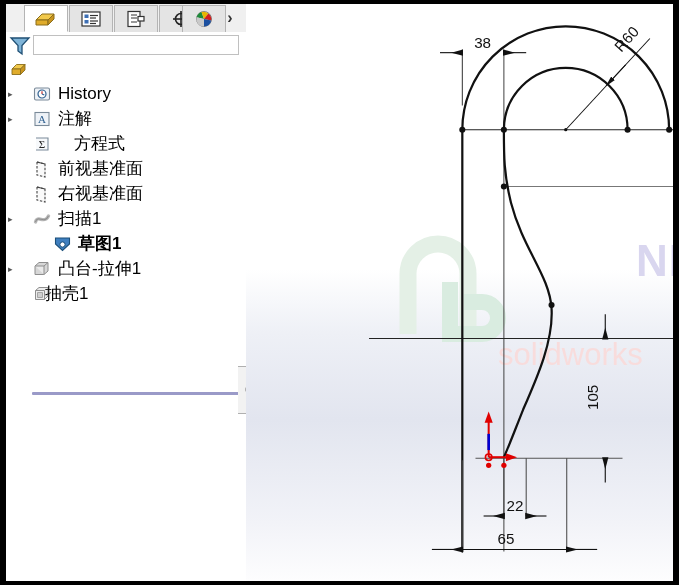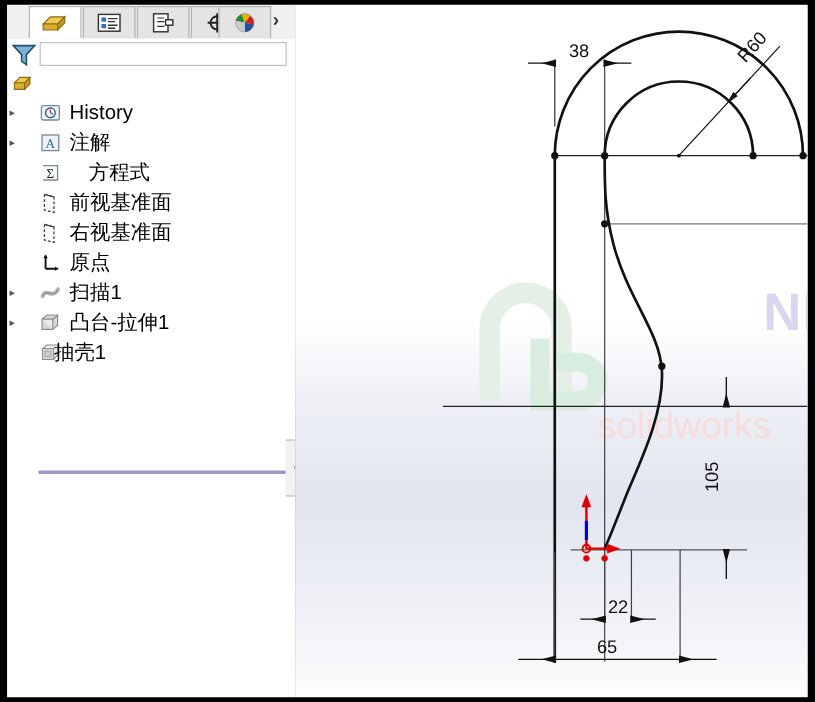--- a/index.html
+++ b/index.html
@@ -180,44 +180,42 @@
       <div class="trow">
         <span class="ticon" style="left:26px">
           <svg width="18" height="18" viewBox="0 0 18 18">
               <path d="M4 2 L4 15 L12 17 L12 4 Z" fill="#fafafa" stroke="#444" stroke-width="1.1" stroke-dasharray="2.4 1.6"></path>
               <line x1="4" y1="2" x2="12" y2="4" stroke="#444" stroke-width="1.1"></line>
             </svg>
         </span>
         <span class="tlabel normal" style="left:52px">右视基准面</span>
       </div>
 
-      <div class="trow">
-        <span class="ticon" style="left:26px">
-          <svg width="18" height="18" viewBox="0 0 18 18">
-              <line x1="5" y1="14" x2="5" y2="3" stroke="#111" stroke-width="1.6"></line>
-              <polygon points="5,2 3.2,5.2 6.8,5.2" fill="#111"></polygon>
-              <line x1="5" y1="14" x2="15" y2="14" stroke="#111" stroke-width="1.6"></line>
-              <polygon points="16,14 12.8,12.3 12.8,15.7" fill="#111"></polygon>
-            </svg>
-        </span>
-        <span class="tlabel normal" style="left:52px">原点</span>
-      </div>
 
       <div class="trow">
         <span class="texp">▸</span>
         <span class="ticon" style="left:26px">
           <svg width="18" height="18" viewBox="0 0 18 18">
               <path d="M2.5 12 C5 4, 11 15, 15.5 6" fill="none" stroke="#b8b8b8" stroke-width="3.4" stroke-linecap="round"></path>
               <path d="M2.5 12 C5 4, 11 15, 15.5 6" fill="none" stroke="#8e8e8e" stroke-width="1.1"></path>
             </svg>
         </span>
         <span class="tlabel dim" style="left:52px">扫描1</span>
       </div>
 
 
+      <div class="trow">
+        <span class="ticon" style="left:46px">
+          <svg width="19" height="18" viewBox="0 0 19 18">
+              <path d="M2.5 3 L16.5 3 L16.5 9 L9.5 15.5 L2.5 9 Z" fill="#3f7fbf" stroke="#1b4f7a" stroke-width="1.1"></path>
+              <circle cx="9.5" cy="9.5" r="2.6" fill="#ffffff" stroke="#1b4f7a" stroke-width="1"></circle>
+            </svg>
+        </span>
+        <span class="tlabel bold" style="left:72px">草图1</span>
+      </div>
 
       <div class="trow">
         <span class="texp">▸</span>
         <span class="ticon" style="left:26px">
           <svg width="18" height="18" viewBox="0 0 18 18">
               <path d="M2 6 L6 2.5 L15 2.5 L15 11 L11 14.5 L2 14.5 Z" fill="#d7d7d7" stroke="#8e8e8e" stroke-width="1"></path>
               <path d="M2 6 L11 6 L11 14.5" fill="#eaeaea" stroke="#8e8e8e" stroke-width="1"></path>
               <line x1="11" y1="6" x2="15" y2="2.5" stroke="#8e8e8e" stroke-width="1"></line>
             </svg>
         </span>

